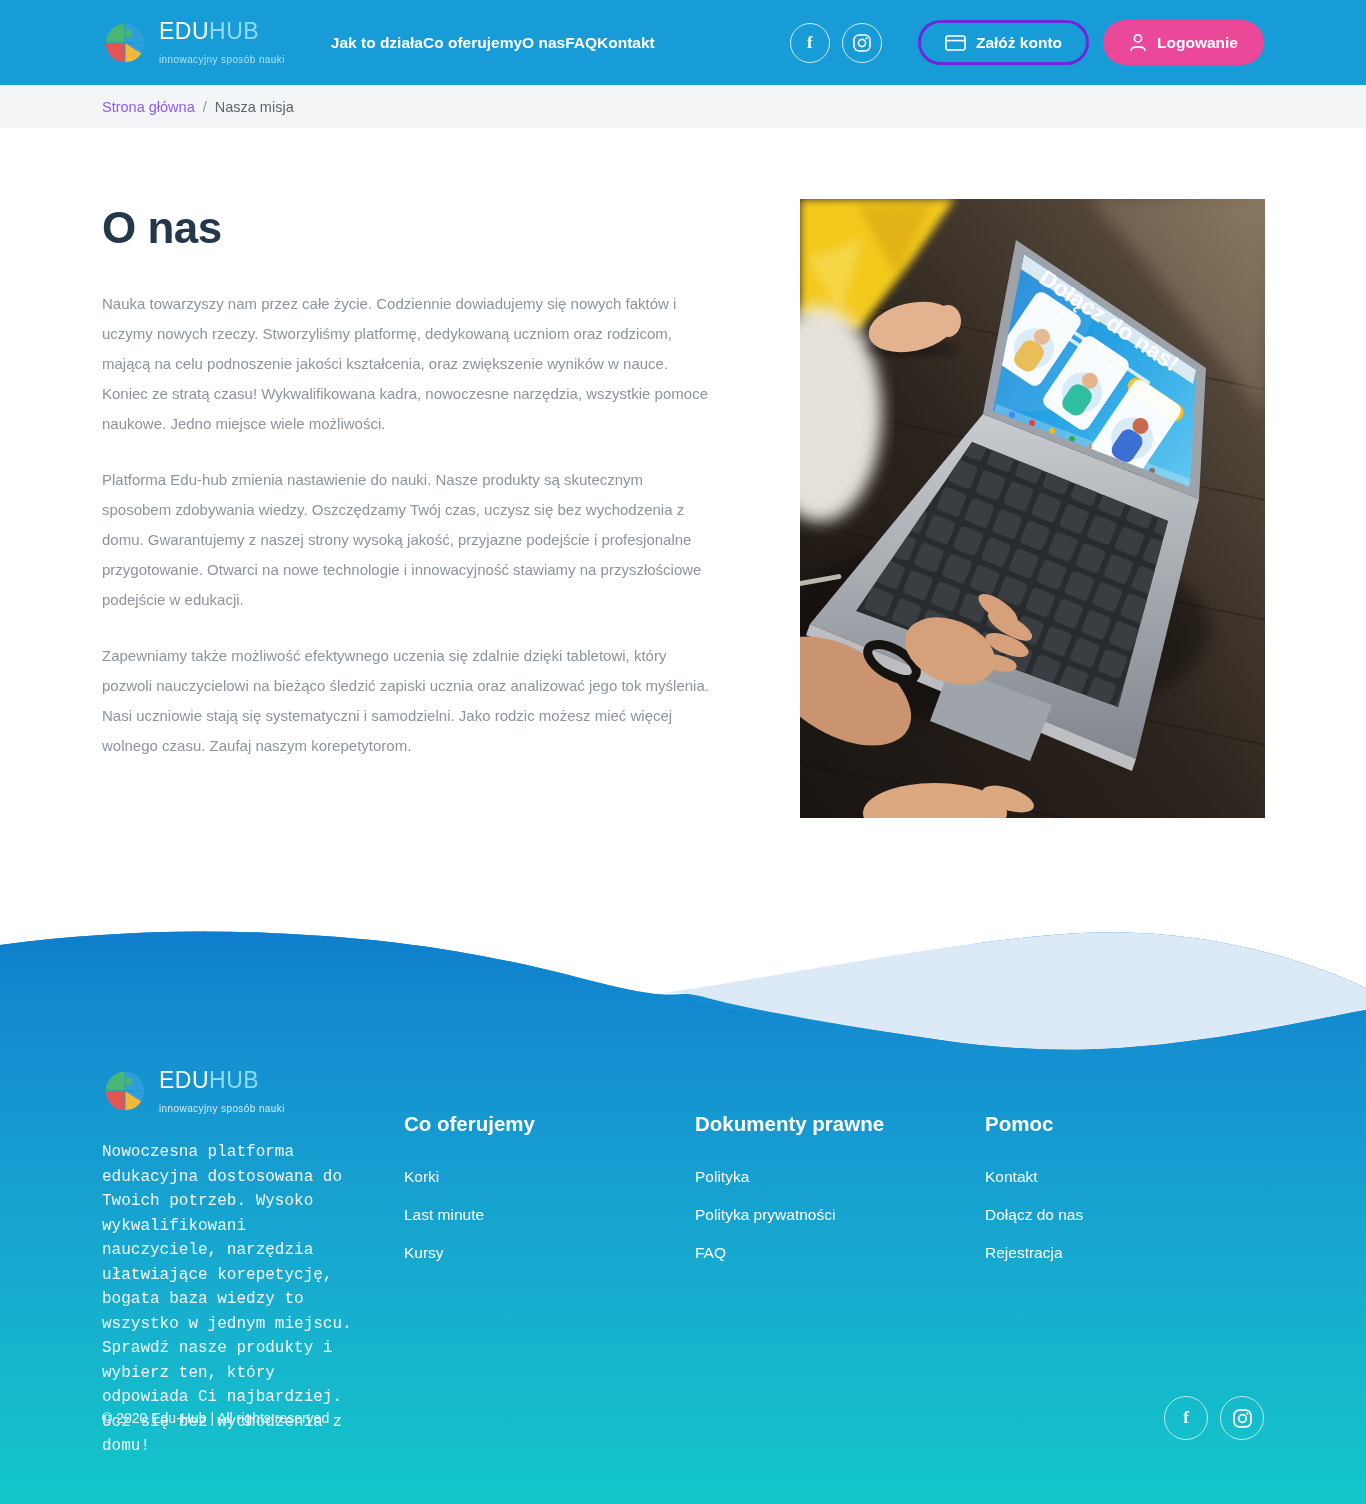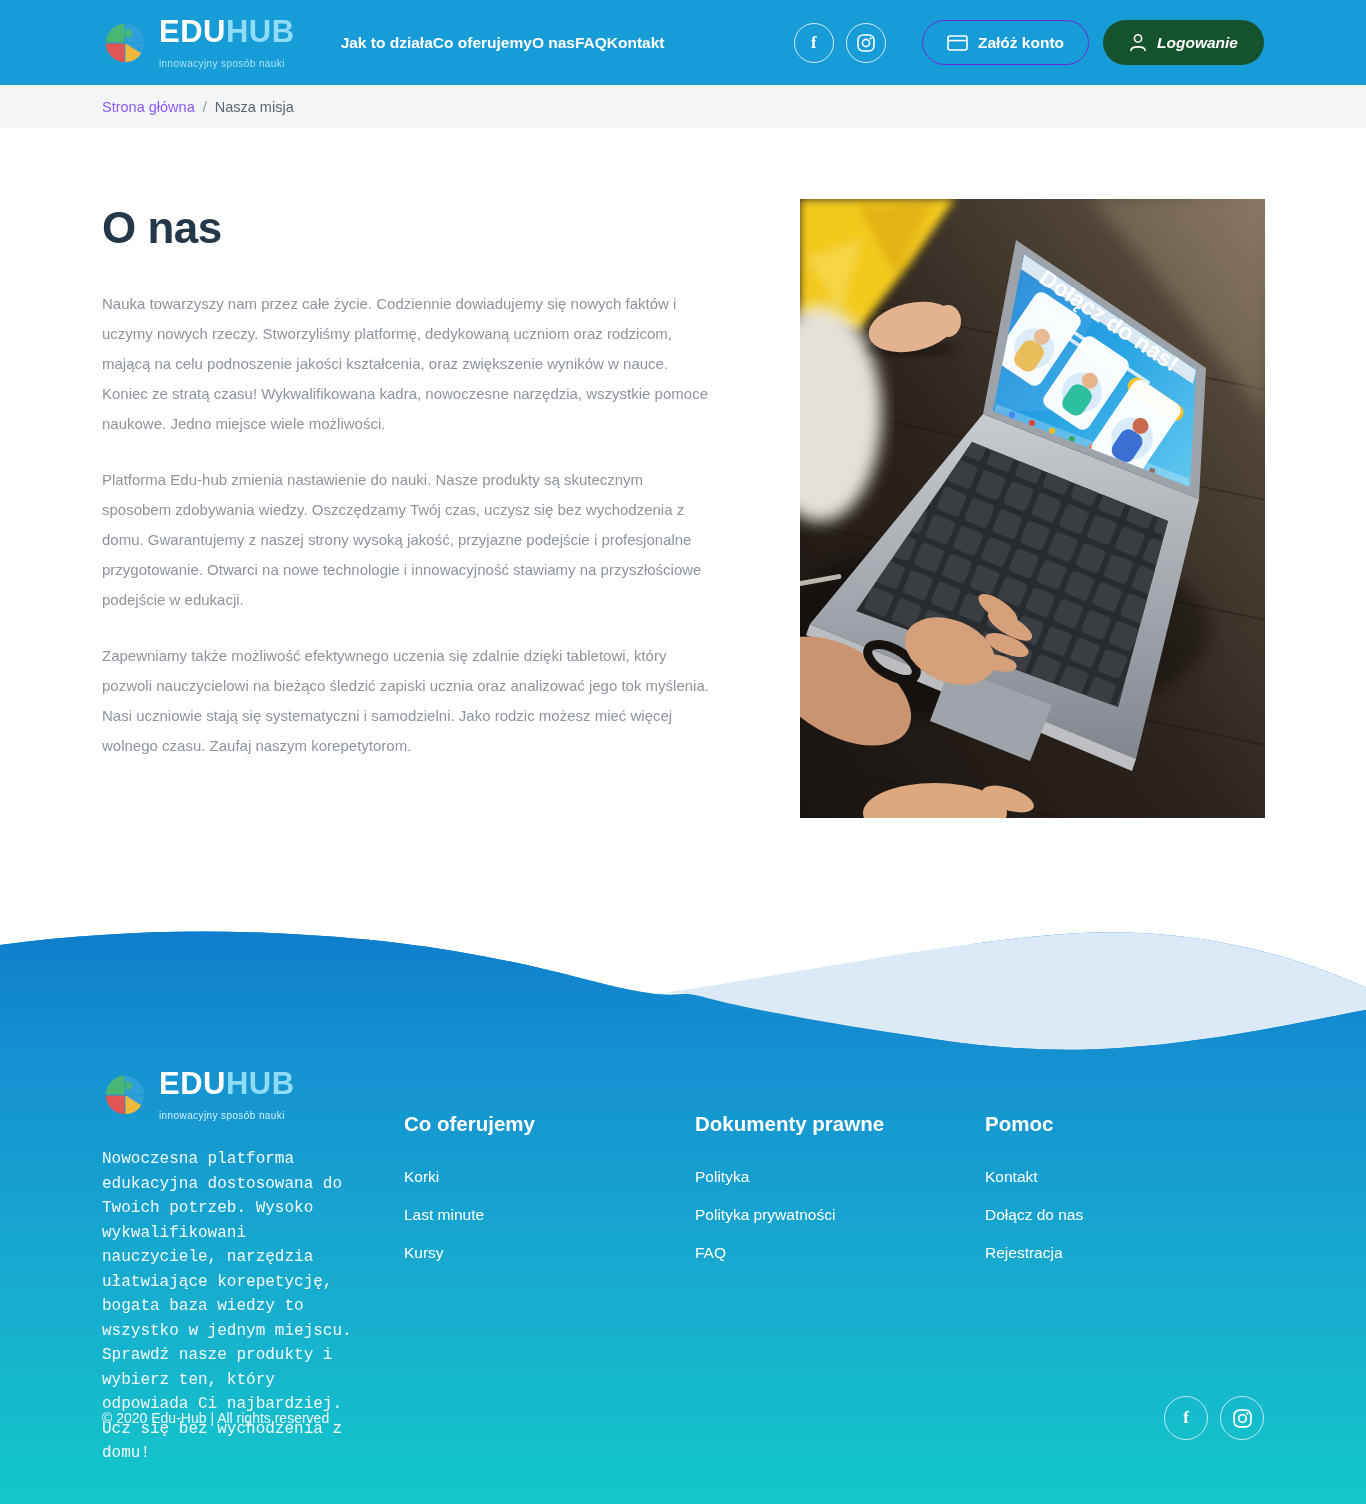--- a/index.html
+++ b/index.html
@@ -10,39 +10,39 @@
     overflow: hidden;
   }
   .container { padding-left: 102px; padding-right: 102px; }
 
   
   .site-header { height: 85px; background: #189CD8; display: flex; align-items: center; }
   .header-inner { display: flex; align-items: center; width: 100%; }
   .logo { display: flex; align-items: center; gap: 11px; cursor: pointer; }
   .logo svg.puzzle { width: 46px; height: 46px; display:block; }
   .logo-text { display: flex; flex-direction: column; line-height: 1; }
-  .logo-title { font-size: 31px; font-weight: 700; letter-spacing: .5px; color: #ffffff; }
+  .logo-title { font-size: 23px; font-weight: 400; letter-spacing: .5px; color: #ffffff; }
   .logo-title .hub { color: #8FDCF8; }
   .logo-tagline { font-size: 10px; color: #A9E4F8; margin-top: 12px; letter-spacing: .4px; }
 
   nav.main-nav { display: flex; margin-left: 46px; }
   nav.main-nav a { color:#ffffff; text-decoration: none; font-size: 15.5px; font-weight: 600; }
 
   .header-right { margin-left: auto; display: flex; align-items: center; }
   .social-circle {
     width: 40px; height: 40px; border-radius: 50%;
     border: 1px solid rgba(255,255,255,.8); display:flex; align-items:center; justify-content:center;
     color:#fff; cursor:pointer; background:transparent;
   }
   .social-circle + .social-circle { margin-left: 12px; }
   .fb-glyph { font-size: 17px; font-weight: 700; font-family: "Liberation Serif", serif; }
   .btn { display:flex; align-items:center; gap:10px; height:45px; border-radius:23px;
          font-size:15.5px; font-weight:600; color:#fff; cursor:pointer; white-space:nowrap; }
-  .btn-outline { margin-left: 36px; border:1px solid #6d28d9; background:transparent; padding:4px 24px; }
-  .btn-solid   { margin-left: 14px; border:none; background:#14532d; padding:8px 26px;font-style:italic; }
+  .btn-outline { margin-left: 36px; border:3px solid #6d28d9; background:transparent; padding:4px 24px; }
+  .btn-solid   { margin-left: 14px; border:none; background:#ec4899; padding:8px 26px; }
 
   
   .breadcrumb-bar { height: 43px; background:#F3F5F6; display:flex; align-items:center; }
   .breadcrumb { display:flex; align-items:center; gap:8px; font-size:14.5px; }
   .crumb-home { color:#8b5cf6; text-decoration:none; cursor:pointer; }
   .crumb-sep { color:#8C98A4; }
   .crumb-current { color:#5B6671; }
 
   
   .about-section { background:#fff; padding-top:71px; padding-bottom:82px; display:flex; gap:86px; }

